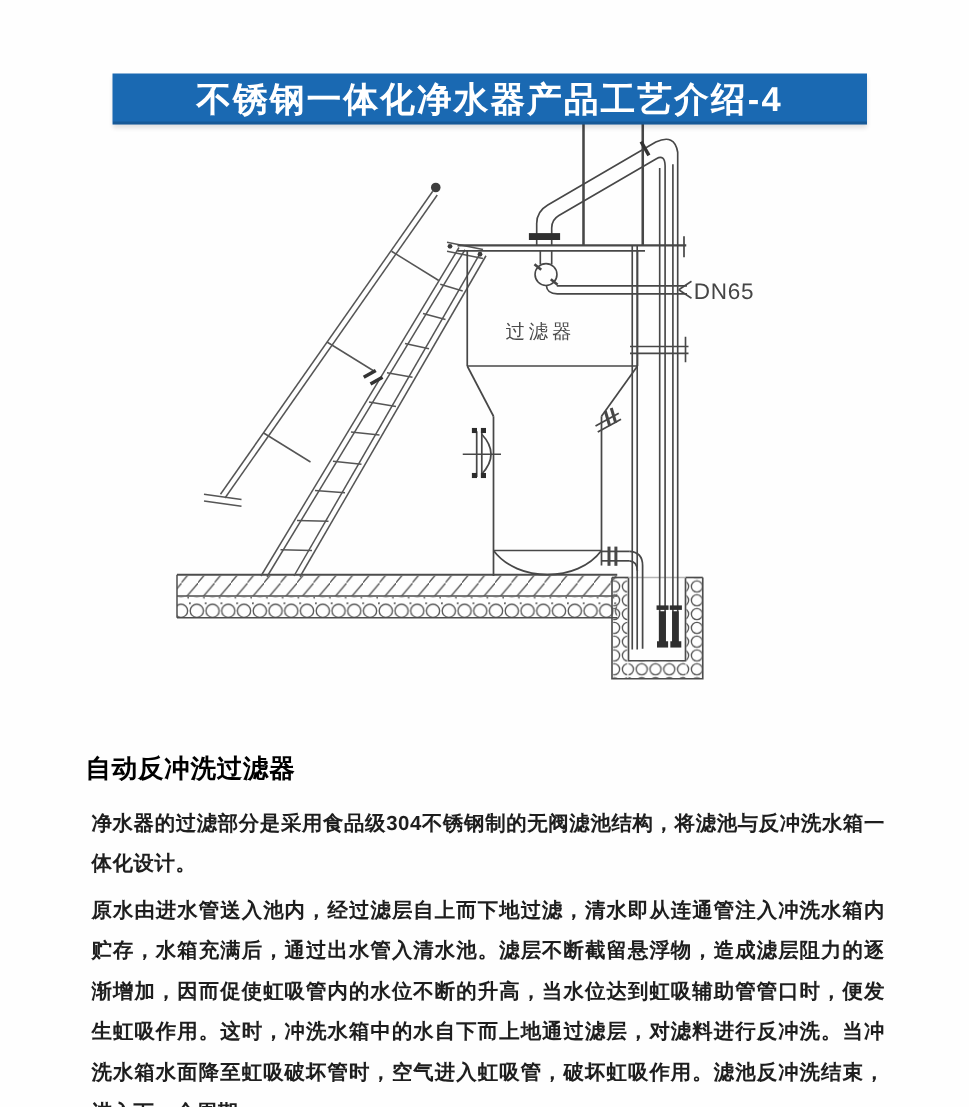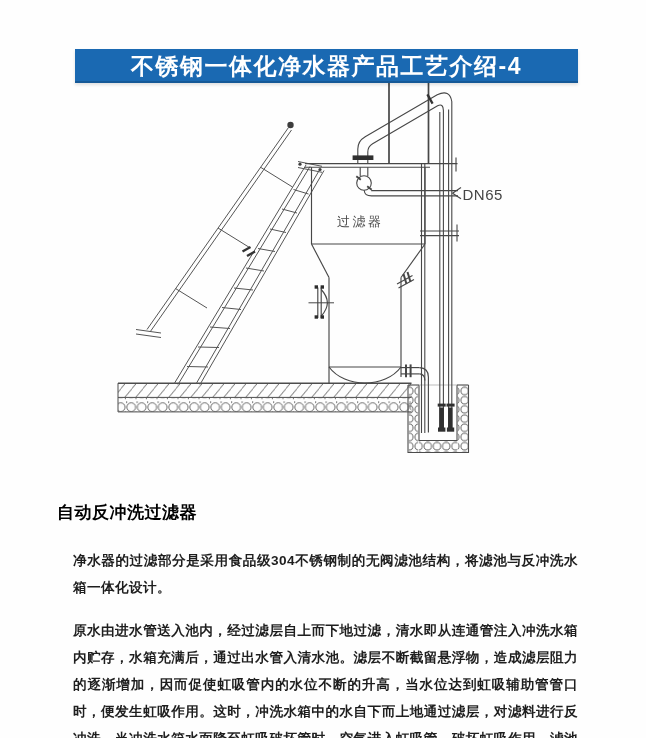--- a/index.html
+++ b/index.html
@@ -15,21 +15,21 @@
     box-shadow:inset 0 -2px 0 rgba(0,0,0,.15), 0 2px 3px rgba(0,0,0,.12);
     margin-top:36px;
   }
   .diagram{position:absolute;left:0;top:0;z-index:1;}
   .article-heading{
     position:absolute;left:57px;top:501px;width:540px;
     font-size:17px;font-weight:700;color:#000;letter-spacing:0.5px;
   }
   .article-body{position:absolute;left:57px;top:531px;width:537px;}
   .article-body p{
-    margin:16px;text-align:justify;font-size:13.6px;line-height:27px;
+    margin:4px;text-align:justify;font-size:13.6px;line-height:27px;
     font-weight:600;color:#1e1e1e;letter-spacing:0.4px;
   }
   svg text{font-family:"Liberation Sans","DejaVu Sans",sans-serif;}
 </style>
 </head>
 <body>
 
 <div class="page">
 
   <div class="banner">

